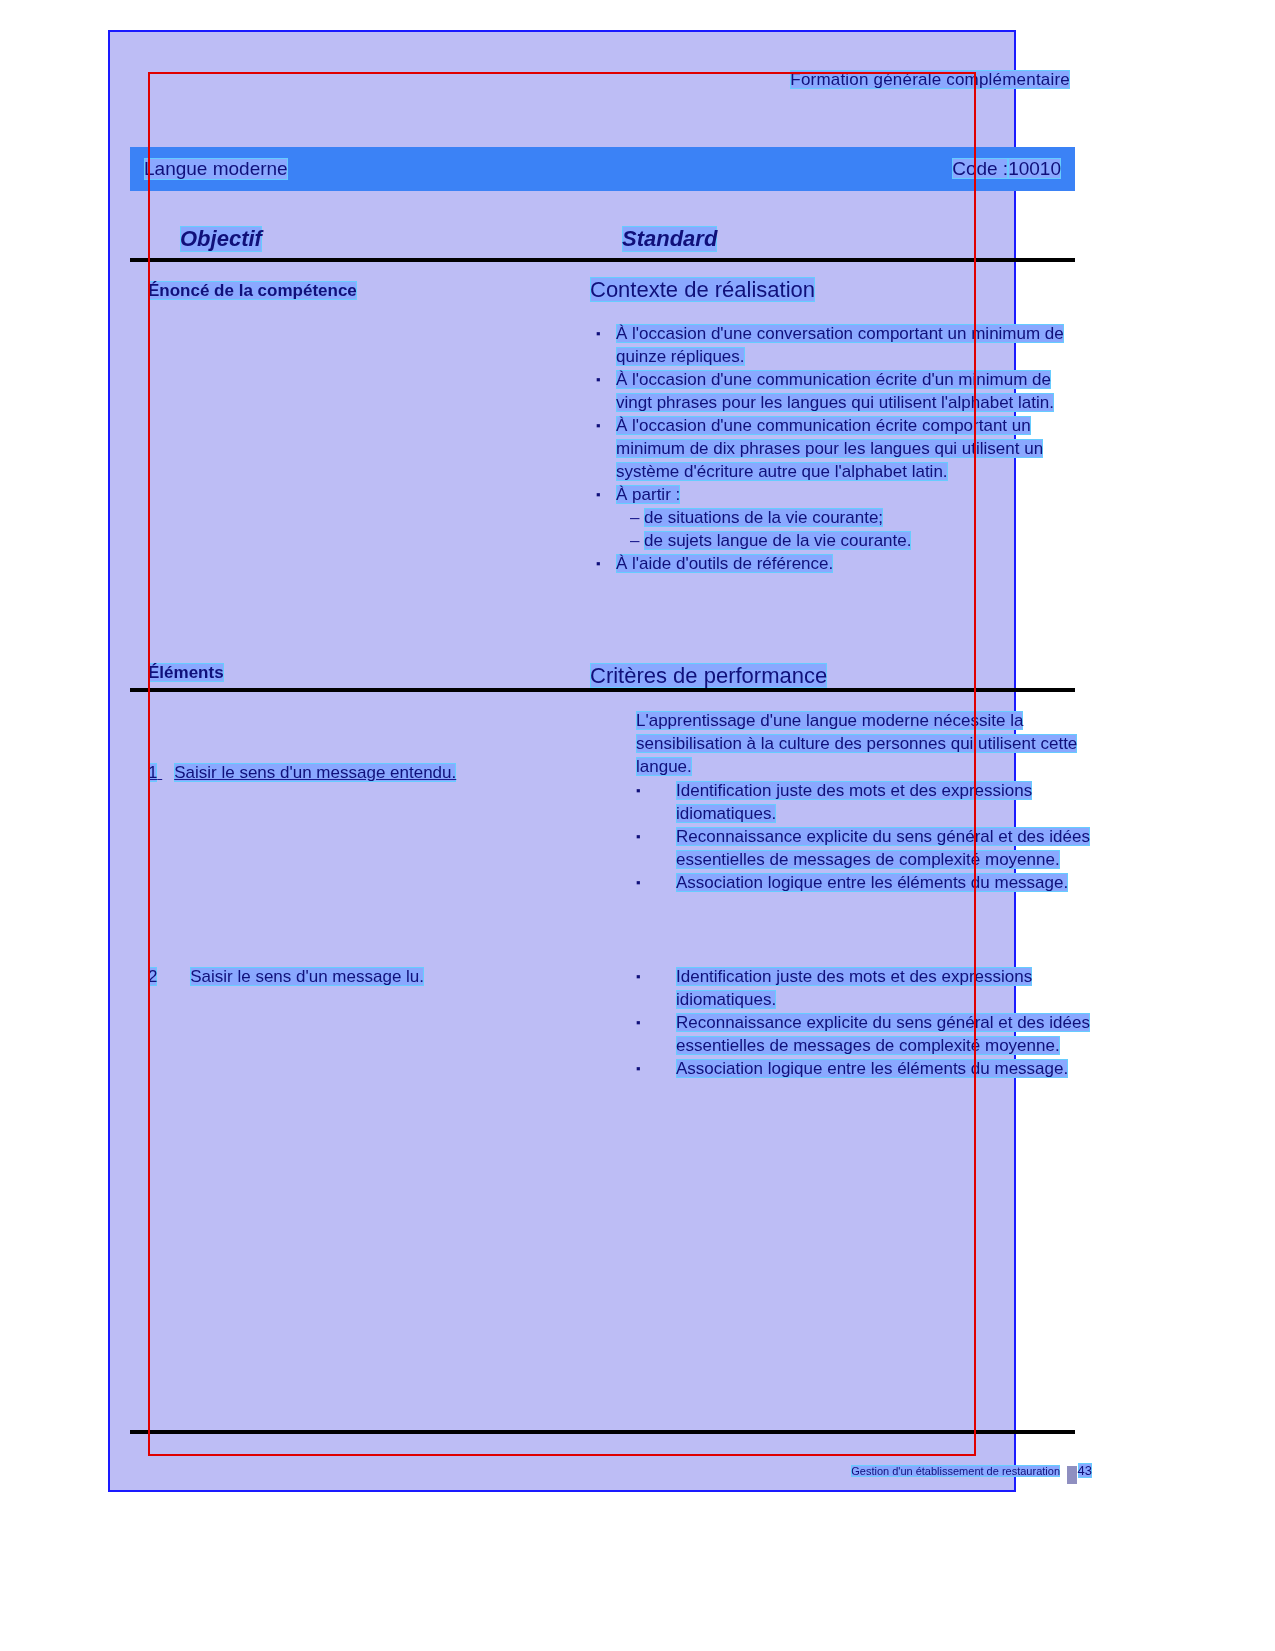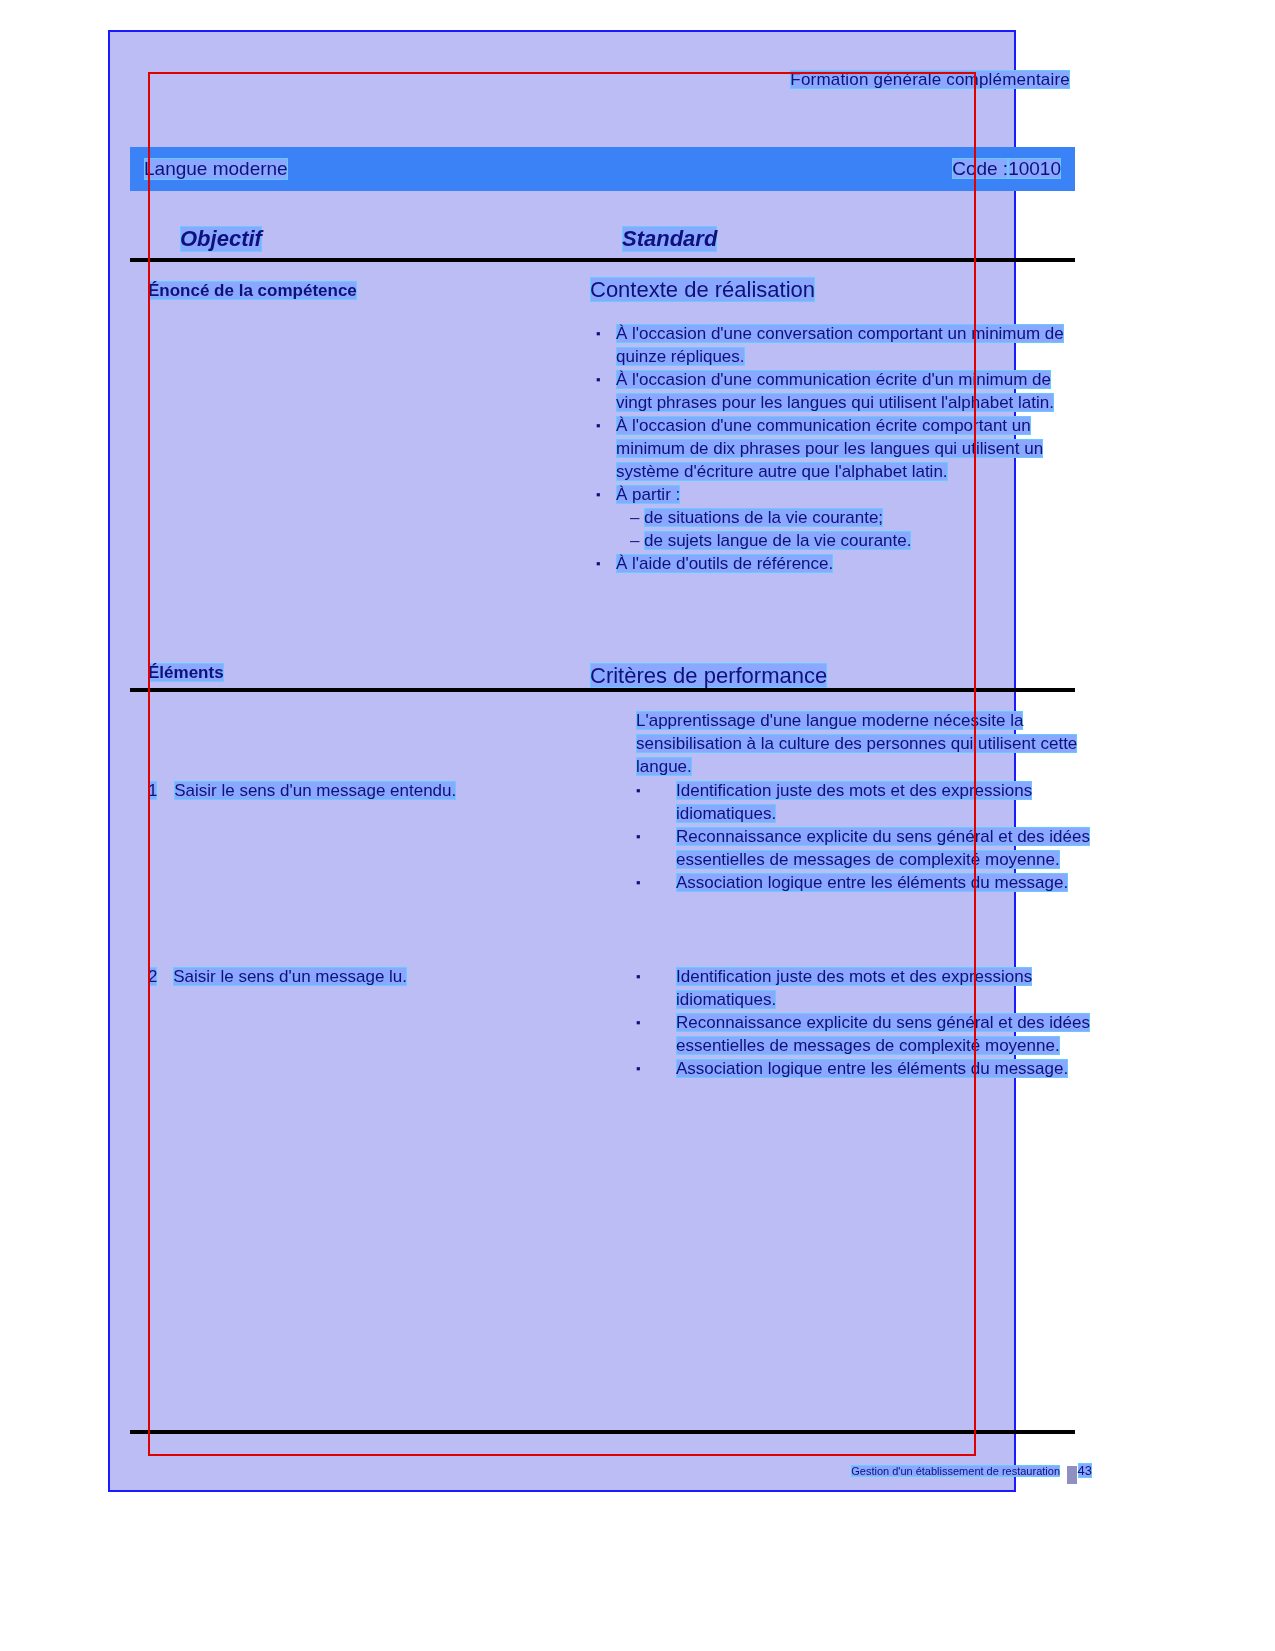--- a/index.html
+++ b/index.html
@@ -290,35 +290,35 @@
   <div class="sub-right" style="top:663px;">
     <span class="hl">Critères de performance</span>
   </div>
 
   <div class="rule-thick" style="top:688px;"></div>
 
   <div class="crit-block" style="top:709px; width:470px;">
     <span class="hl">L'apprentissage d'une langue moderne nécessite la sensibilisation à la culture des personnes qui utilisent cette langue.</span>
   </div>
 
-  <div class="elem-row" style="top:779px;">
+  <div class="elem-row" style="top:761px;text-decoration:underline;">
     <span class="hl">1</span>
     <span class="hl" style="margin-left:12px;">Saisir le sens d'un message entendu.</span>
   </div>
   <div class="crit-block" style="top:779px;">
     <ul class="bullets">
       <li><span class="hl">Identification juste des mots et des expressions idiomatiques.</span></li>
       <li><span class="hl">Reconnaissance explicite du sens général et des idées essentielles de messages de complexité moyenne.</span></li>
       <li><span class="hl">Association logique entre les éléments du message.</span></li>
     </ul>
   </div>
 
   <div class="elem-row" style="top:965px;">
     <span class="hl">2</span>
-    <span class="hl" style="margin-left:11px;">Saisir le sens d'un message lu.</span>
+    <span class="hl" style="margin-left:28px;">Saisir le sens d'un message lu.</span>
   </div>
   <div class="crit-block" style="top:965px;">
     <ul class="bullets">
       <li><span class="hl">Identification juste des mots et des expressions idiomatiques.</span></li>
       <li><span class="hl">Reconnaissance explicite du sens général et des idées essentielles de messages de complexité moyenne.</span></li>
       <li><span class="hl">Association logique entre les éléments du message.</span></li>
     </ul>
   </div>
 
   <div class="footer-rule"></div>

